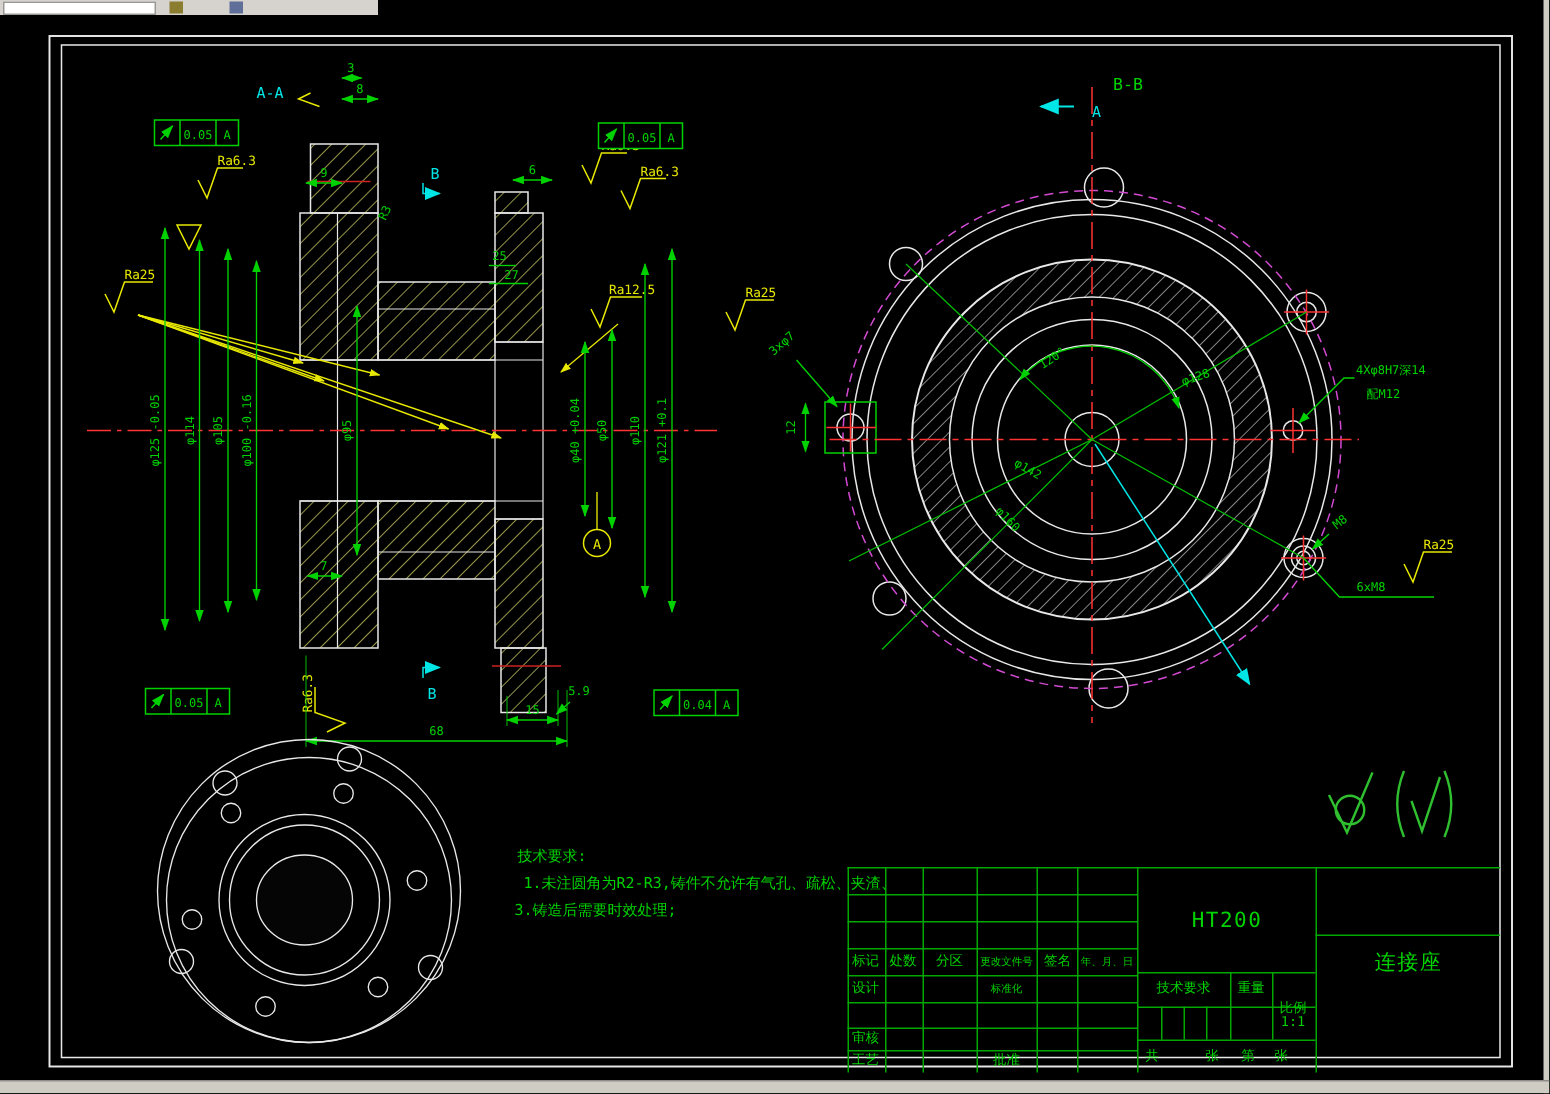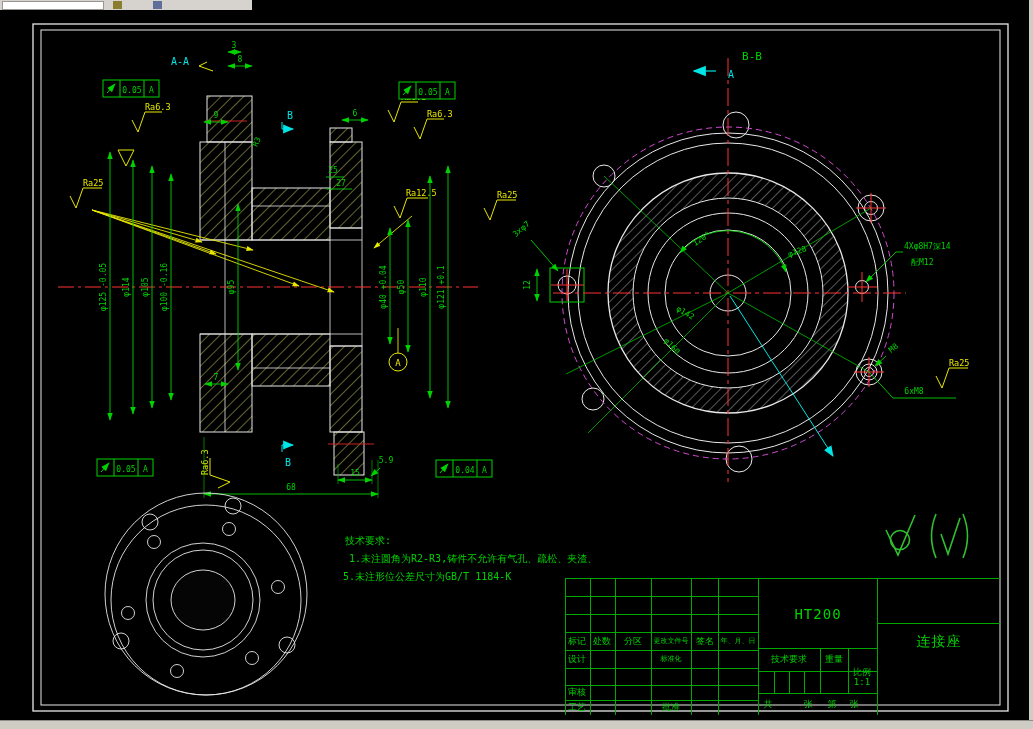--- a/index.html
+++ b/index.html
@@ -14,21 +14,21 @@
   .edge-right{position:absolute;right:0;top:0;width:4px;height:729px;background:#cfccc4;}
   .edge-bottom{position:absolute;left:0;bottom:0;width:1033px;height:8px;background:#cfccc4;border-top:1px solid #8f8d89;}
   .canvas{position:absolute;left:0;top:10px;width:1033px;height:711px;background:#000;}
   svg text{font-family:"DejaVu Sans Mono","Liberation Mono",monospace;}
   .t8{fill:#00d200;font-size:8px;}
   .t11{fill:#00d200;font-size:11px;}
   .ty{fill:#e8e800;font-size:8.5px;}
   .tc{fill:#00e5e5;font-size:10px;}
   .tyA{fill:#e8e800;font-size:9px;}
   
-  .notes{position:absolute;left:337px;top:522px;width:235px;color:#00d200;font-size:10px;line-height:18px;white-space:nowrap;}
+  .notes{position:absolute;left:337px;top:553px;width:235px;color:#00d200;font-size:10px;line-height:18px;white-space:nowrap;}
   
   .tblock{position:absolute;left:565px;top:568px;width:435px;height:137px;color:#00d200;}
   .vl,.hl{position:absolute;background:#00a800;}
   .vl{width:1px;} .hl{height:1px;}
   .bt{position:absolute;transform:translate(-50%,-50%);font-size:9px;white-space:nowrap;color:#00d200;}
   .bt7{font-size:7px;} .bt14{font-size:14px;letter-spacing:1px;}
 </style>
 </head>
 <body>
 
@@ -342,21 +342,21 @@
         <polyline points="15,24 22,44 34,8"></polyline>
         <path d="M37,4 Q46,26 37,48"></path>
       </g>
     </g>
   </svg>
 
   
   <div class="notes">
     <div style="padding-left:8px">技术要求:</div>
     <div style="padding-left:12px">1.未注圆角为R2-R3,铸件不允许有气孔、疏松、夹渣、</div>
-    <div style="padding-left:6px">5.未注形位公差尺寸为GB/T 1184-K</div>
+    <div style="padding-left:6px">3.铸造后需要时效处理;</div>
   </div>
 
   
   <div class="tblock">
 
     <div class="hl" style="left:0;top:0;width:435px"></div>
     <div class="vl" style="left:0;top:0;height:137px"></div>
     <div class="vl" style="left:25px;top:0;height:137px"></div>
     <div class="vl" style="left:50px;top:0;height:137px"></div>
     <div class="vl" style="left:86px;top:0;height:137px"></div>

